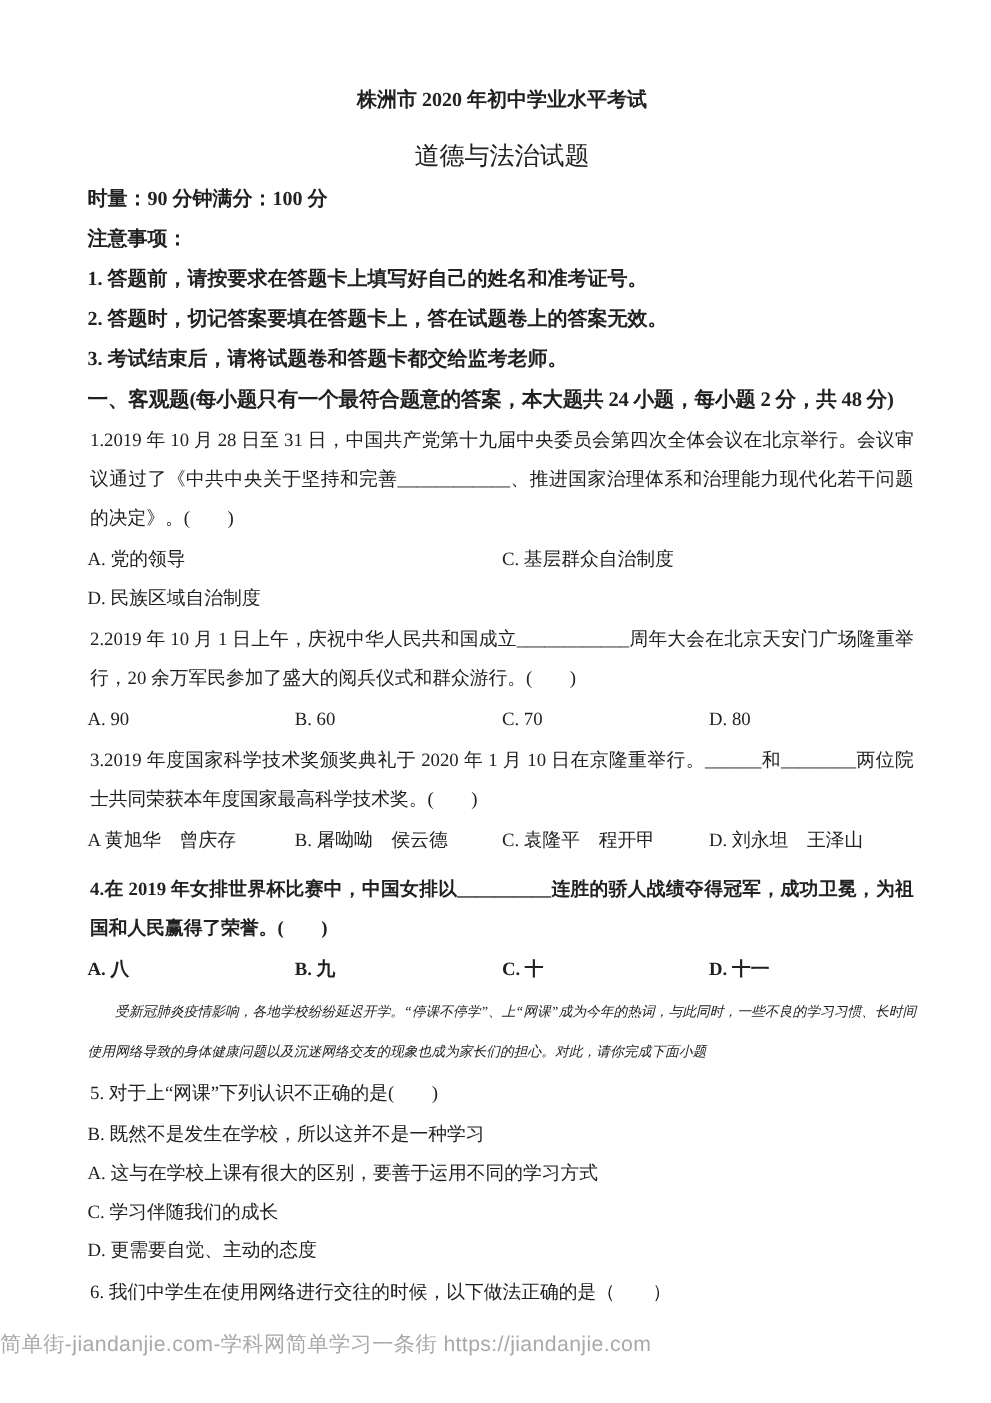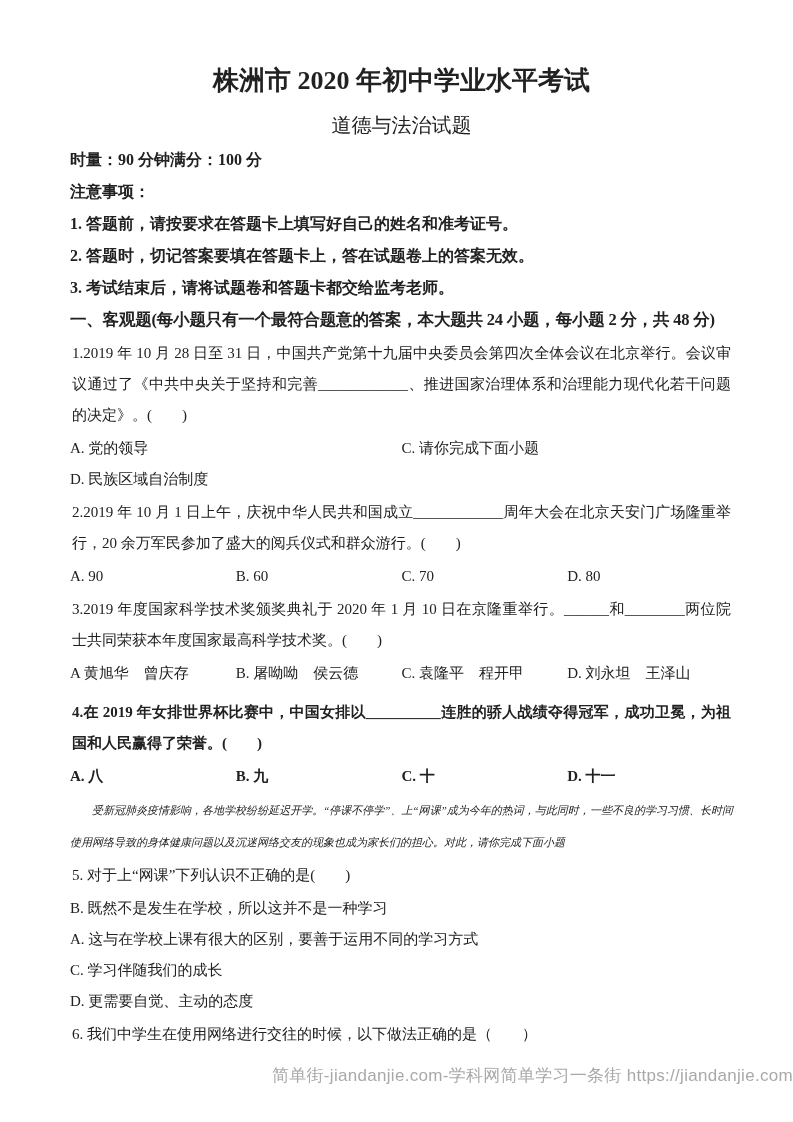--- a/index.html
+++ b/index.html
@@ -14,21 +14,21 @@
     background: var(--page-bg);
     color: var(--text-color);
     font-family: "Liberation Serif", "DejaVu Serif", serif;
     position: relative;
     overflow: hidden;
   }
   .content {
     padding: 66px 60px 0 70px;
   }
   .title {
-    font-size: 26px;
+    font-size: 16px;
     font-weight: 700;
     text-align: center;
     line-height: 30px;
     margin: 0 0 14px 0;
   }
   .subtitle {
     font-size: 20px;
     font-weight: 400;
     text-align: center;
     line-height: 30px;
@@ -71,21 +71,21 @@
     font-style: italic;
     text-align: justify;
     word-break: break-all;
     text-indent: 2em;
   }
   .footer {
     position: absolute;
     left: 0;
     right: 0;
     top: 1064px;
-    text-align: right;
+    text-align: left;
     font-family: "Liberation Sans", "DejaVu Sans", sans-serif;
     font-size: 17px;
     letter-spacing: 0.3px;
     color: var(--footer-color);
     line-height: 24px;
   }
 </style>
 </head>
 <body>
 
@@ -99,21 +99,21 @@
   <div class="metaline">1. 答题前，请按要求在答题卡上填写好自己的姓名和准考证号。</div>
   <div class="metaline">2. 答题时，切记答案要填在答题卡上，答在试题卷上的答案无效。</div>
   <div class="metaline">3. 考试结束后，请将试题卷和答题卡都交给监考老师。</div>
 
   <div class="section-heading">一、客观题(每小题只有一个最符合题意的答案，本大题共 24 小题，每小题 2 分，共 48 分)</div>
 
   <div>
     <p class="qtext">1.2019 年 10 月 28 日至 31 日，中国共产党第十九届中央委员会第四次全体会议在北京举行。会议审议通过了《中共中央关于坚持和完善____________、推进国家治理体系和治理能力现代化若干问题的决定》。(　　)</p>
     <div class="opts cols2">
       <span>A. 党的领导</span>
-      <span>C. 请你完成下面小题</span>
+      <span>C. 基层群众自治制度</span>
       <span>D. 民族区域自治制度</span>
     </div>
   </div>
 
   <div>
     <p class="qtext">2.2019 年 10 月 1 日上午，庆祝中华人民共和国成立____________周年大会在北京天安门广场隆重举行，20 余万军民参加了盛大的阅兵仪式和群众游行。(　　)</p>
     <div class="opts cols4">
       <span>A. 90</span>
       <span>B. 60</span>
       <span>C. 70</span>

